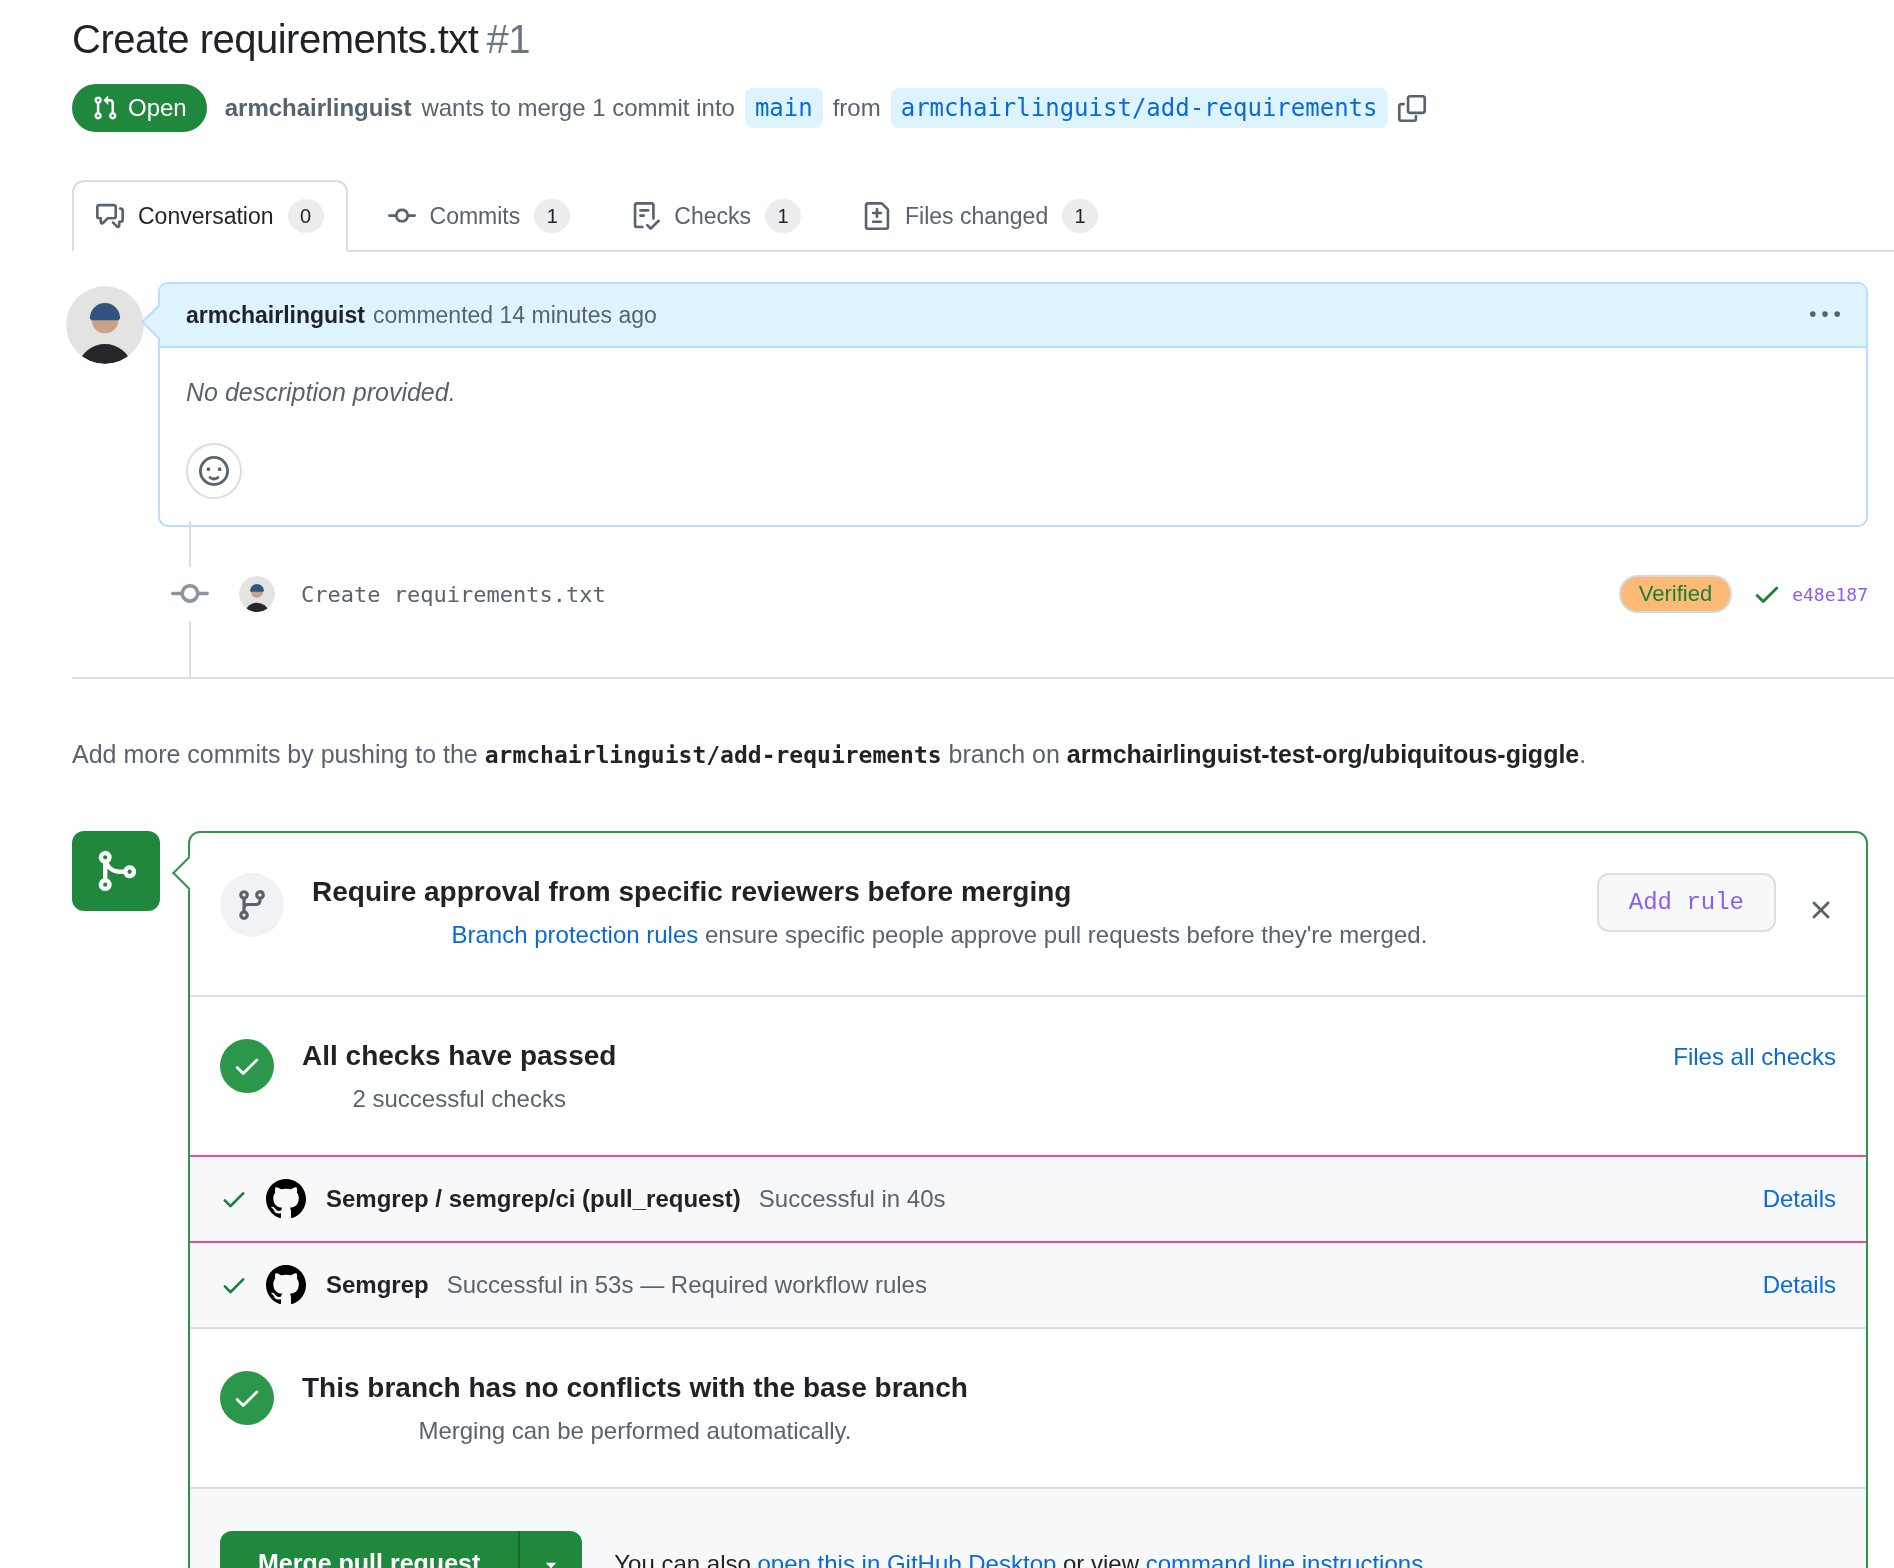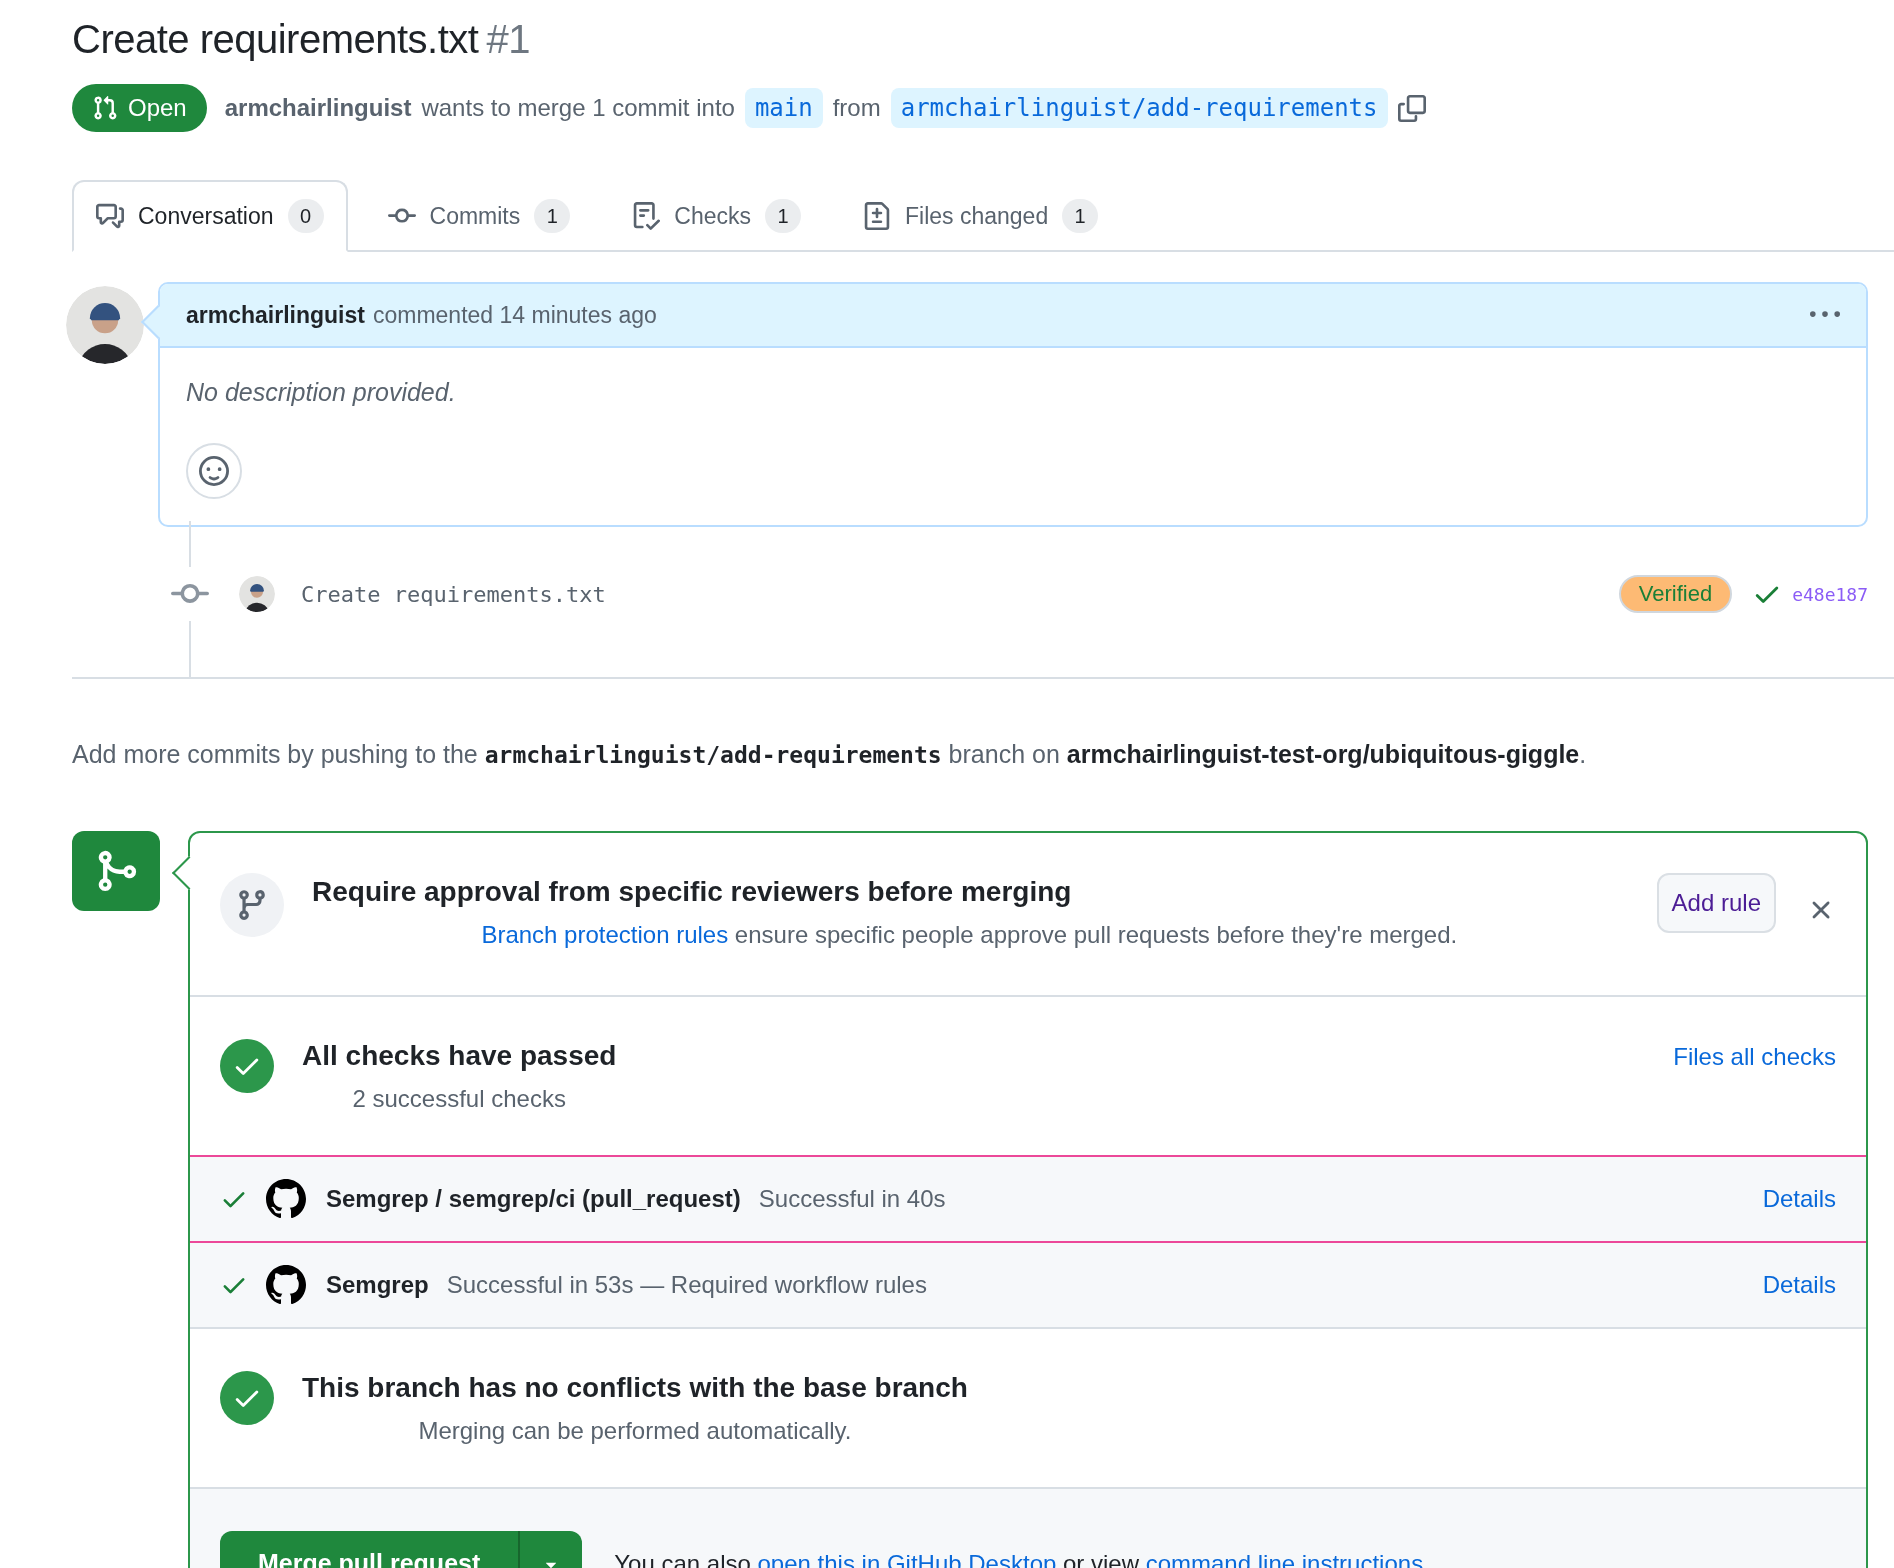--- a/index.html
+++ b/index.html
@@ -74,22 +74,22 @@
   .merge-box::before { content:''; position:absolute; left:-13px; top:28px; width:22px; height:22px; background:#fff;
     border-left:2px solid #2c974b; border-bottom:2px solid #2c974b; transform:rotate(45deg); }
   .rule-row { display:flex; align-items:flex-start; padding:40px 30px 46px; }
   .rule-icon-circle { width:64px; height:64px; border-radius:50%; background:#f0f2f5; display:flex;
     align-items:center; justify-content:center; margin-right:28px; flex-shrink:0; }
   .rule-icon-circle svg { width:34px; height:34px; fill:#59636e; }
   .sec-title { font-size:28px; font-weight:700; line-height:34px; }
   .sec-sub { font-size:24px; color:#59636e; margin-top:12px;text-align:center; }
   .link { color:#0969da; text-decoration:none; cursor:pointer; }
   .rule-text { flex:1; padding-top:2px; }
-  .add-rule-btn { font-size:24px; font-weight:500; color:#4c1d95; background:#f6f8fa; border:2px solid #dadfe4;
-    border-radius:12px; padding:14px 13px; margin-left:30px; white-space:nowrap; }
+  .add-rule-btn { font-size:24px; font-weight:500; color:#8b5cf6; background:#f6f8fa; border:2px solid #dadfe4;
+    border-radius:12px; padding:14px 30px; margin-left:30px; white-space:nowrap;font-family:Liberation Mono, monospace; }
   .close-x { margin:22px 0 0 30px; } .close-x svg { width:30px; height:30px; fill:#59636e; display:block; }
 
   .mb-section { border-top:2px solid #d8dee4; padding:42px 30px; display:flex; align-items:flex-start; }
   .status-circle { width:54px; height:54px; border-radius:50%; background:#2c974b; display:flex; align-items:center;
     justify-content:center; margin-right:28px; flex-shrink:0; }
   .status-circle svg { width:30px; height:30px; fill:#fff; }
   .mb-right-link { margin-left:auto; font-size:24px; padding-top:4px; white-space:nowrap; }
 
   .check-row { border-top:2px solid #ec4899; background:#f6f8fa; padding:22px 30px; display:flex; align-items:center; }
   .check-row .ck { width:28px; height:28px; fill:#1a7f37; flex-shrink:0; }

